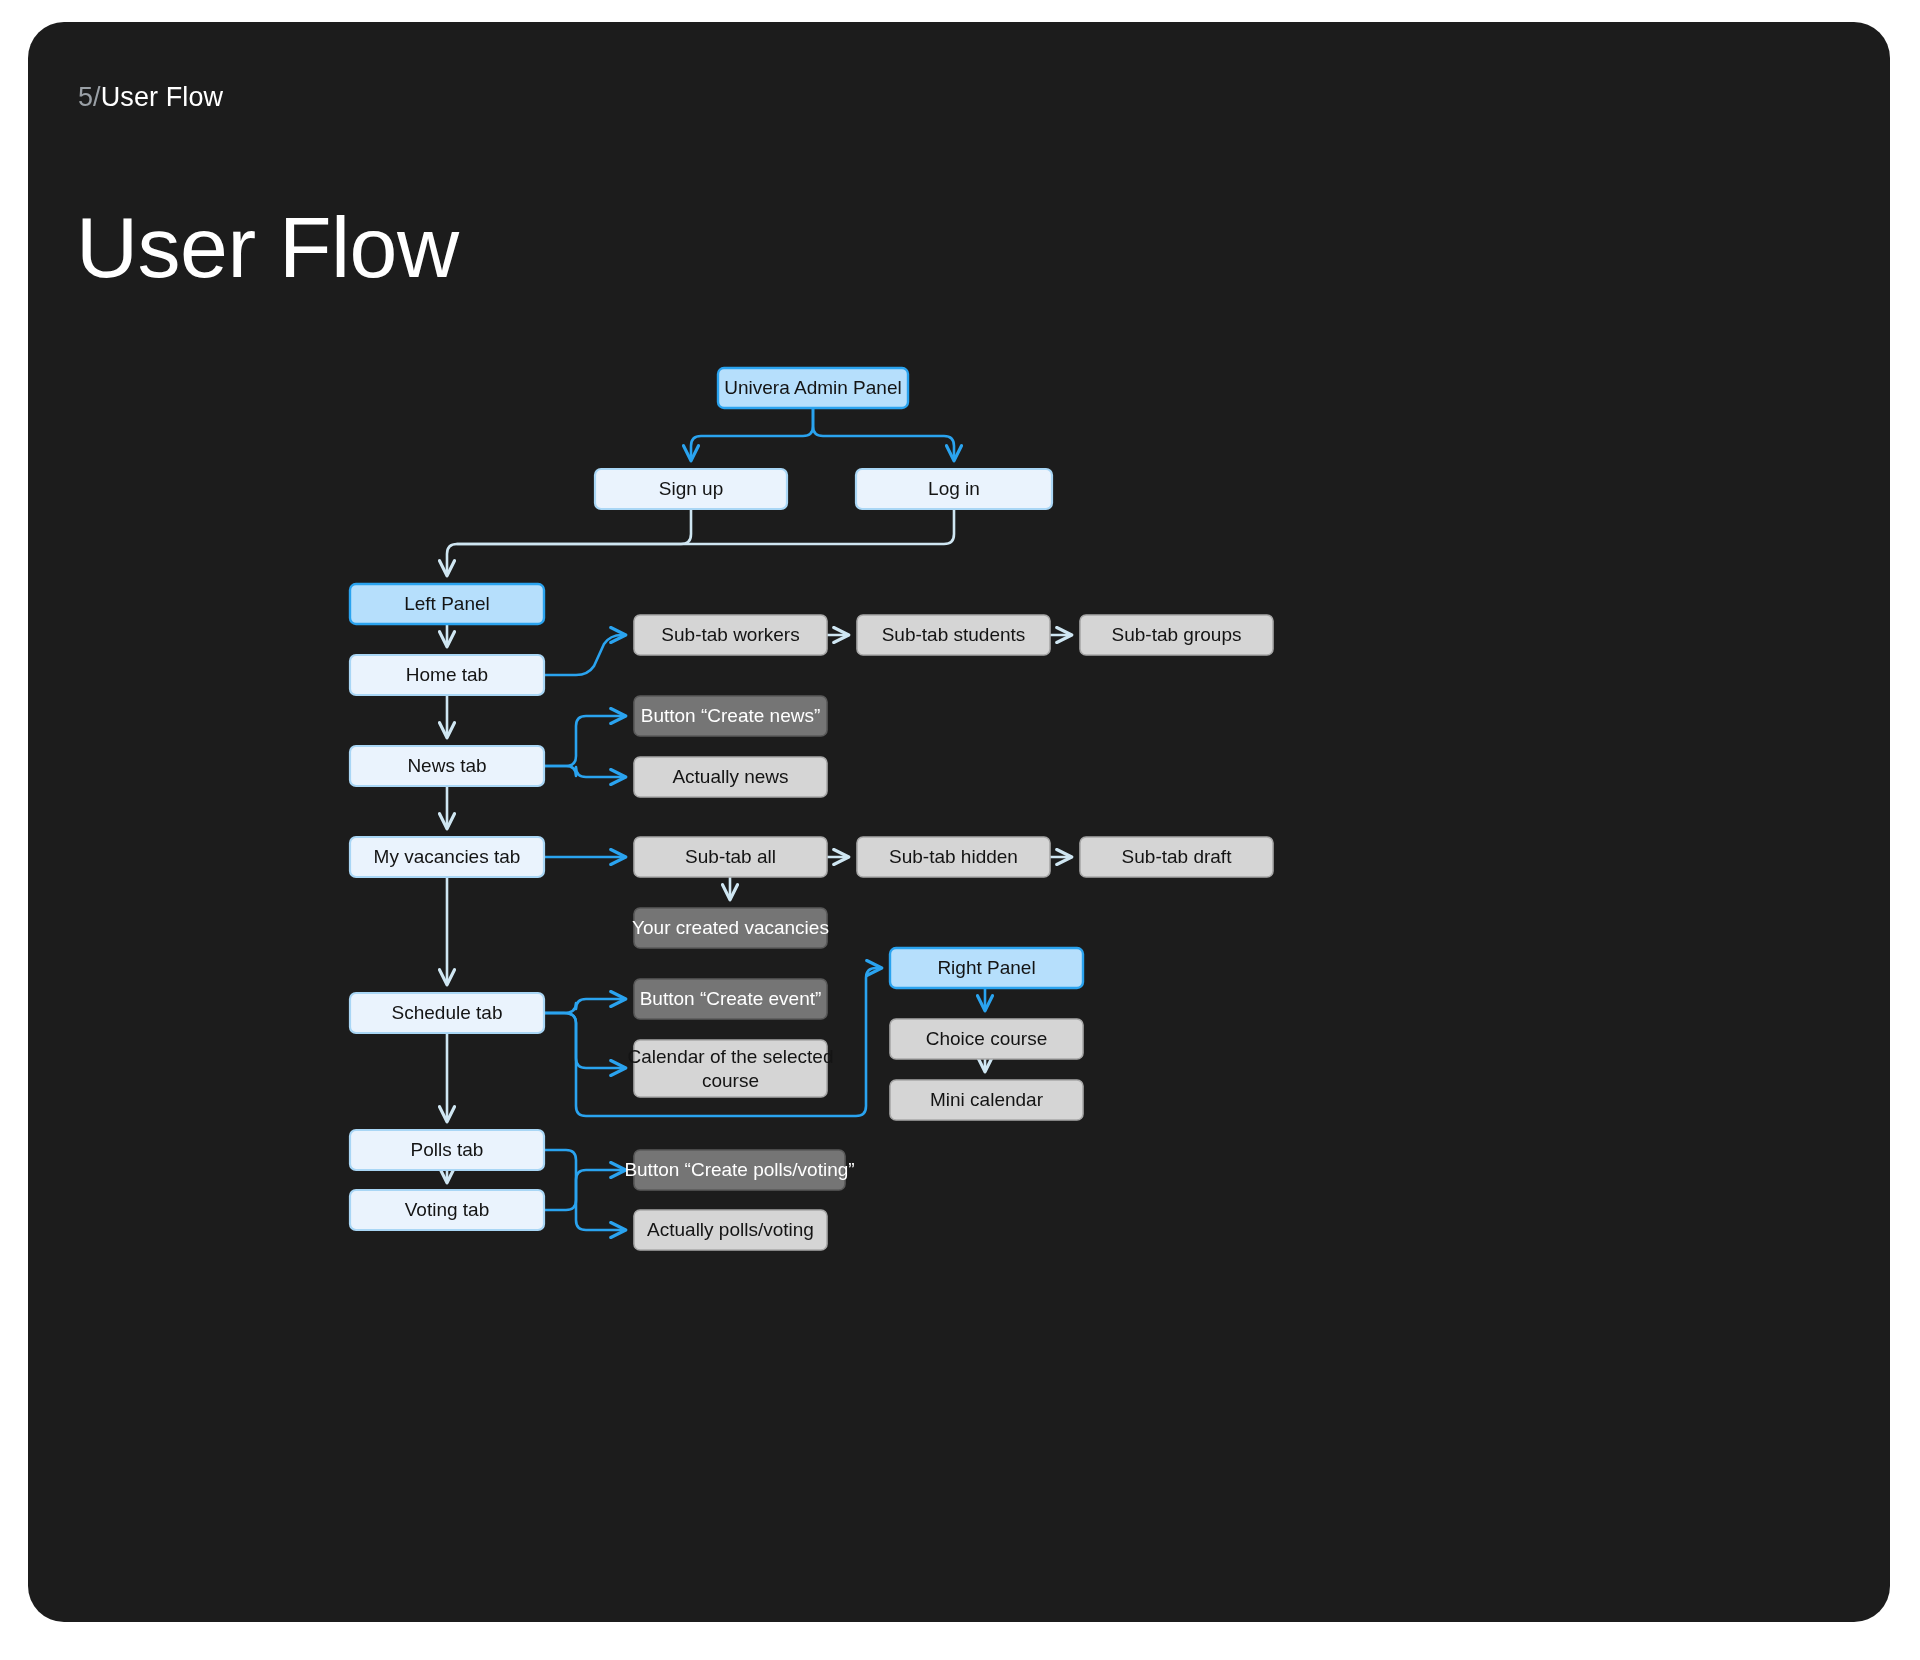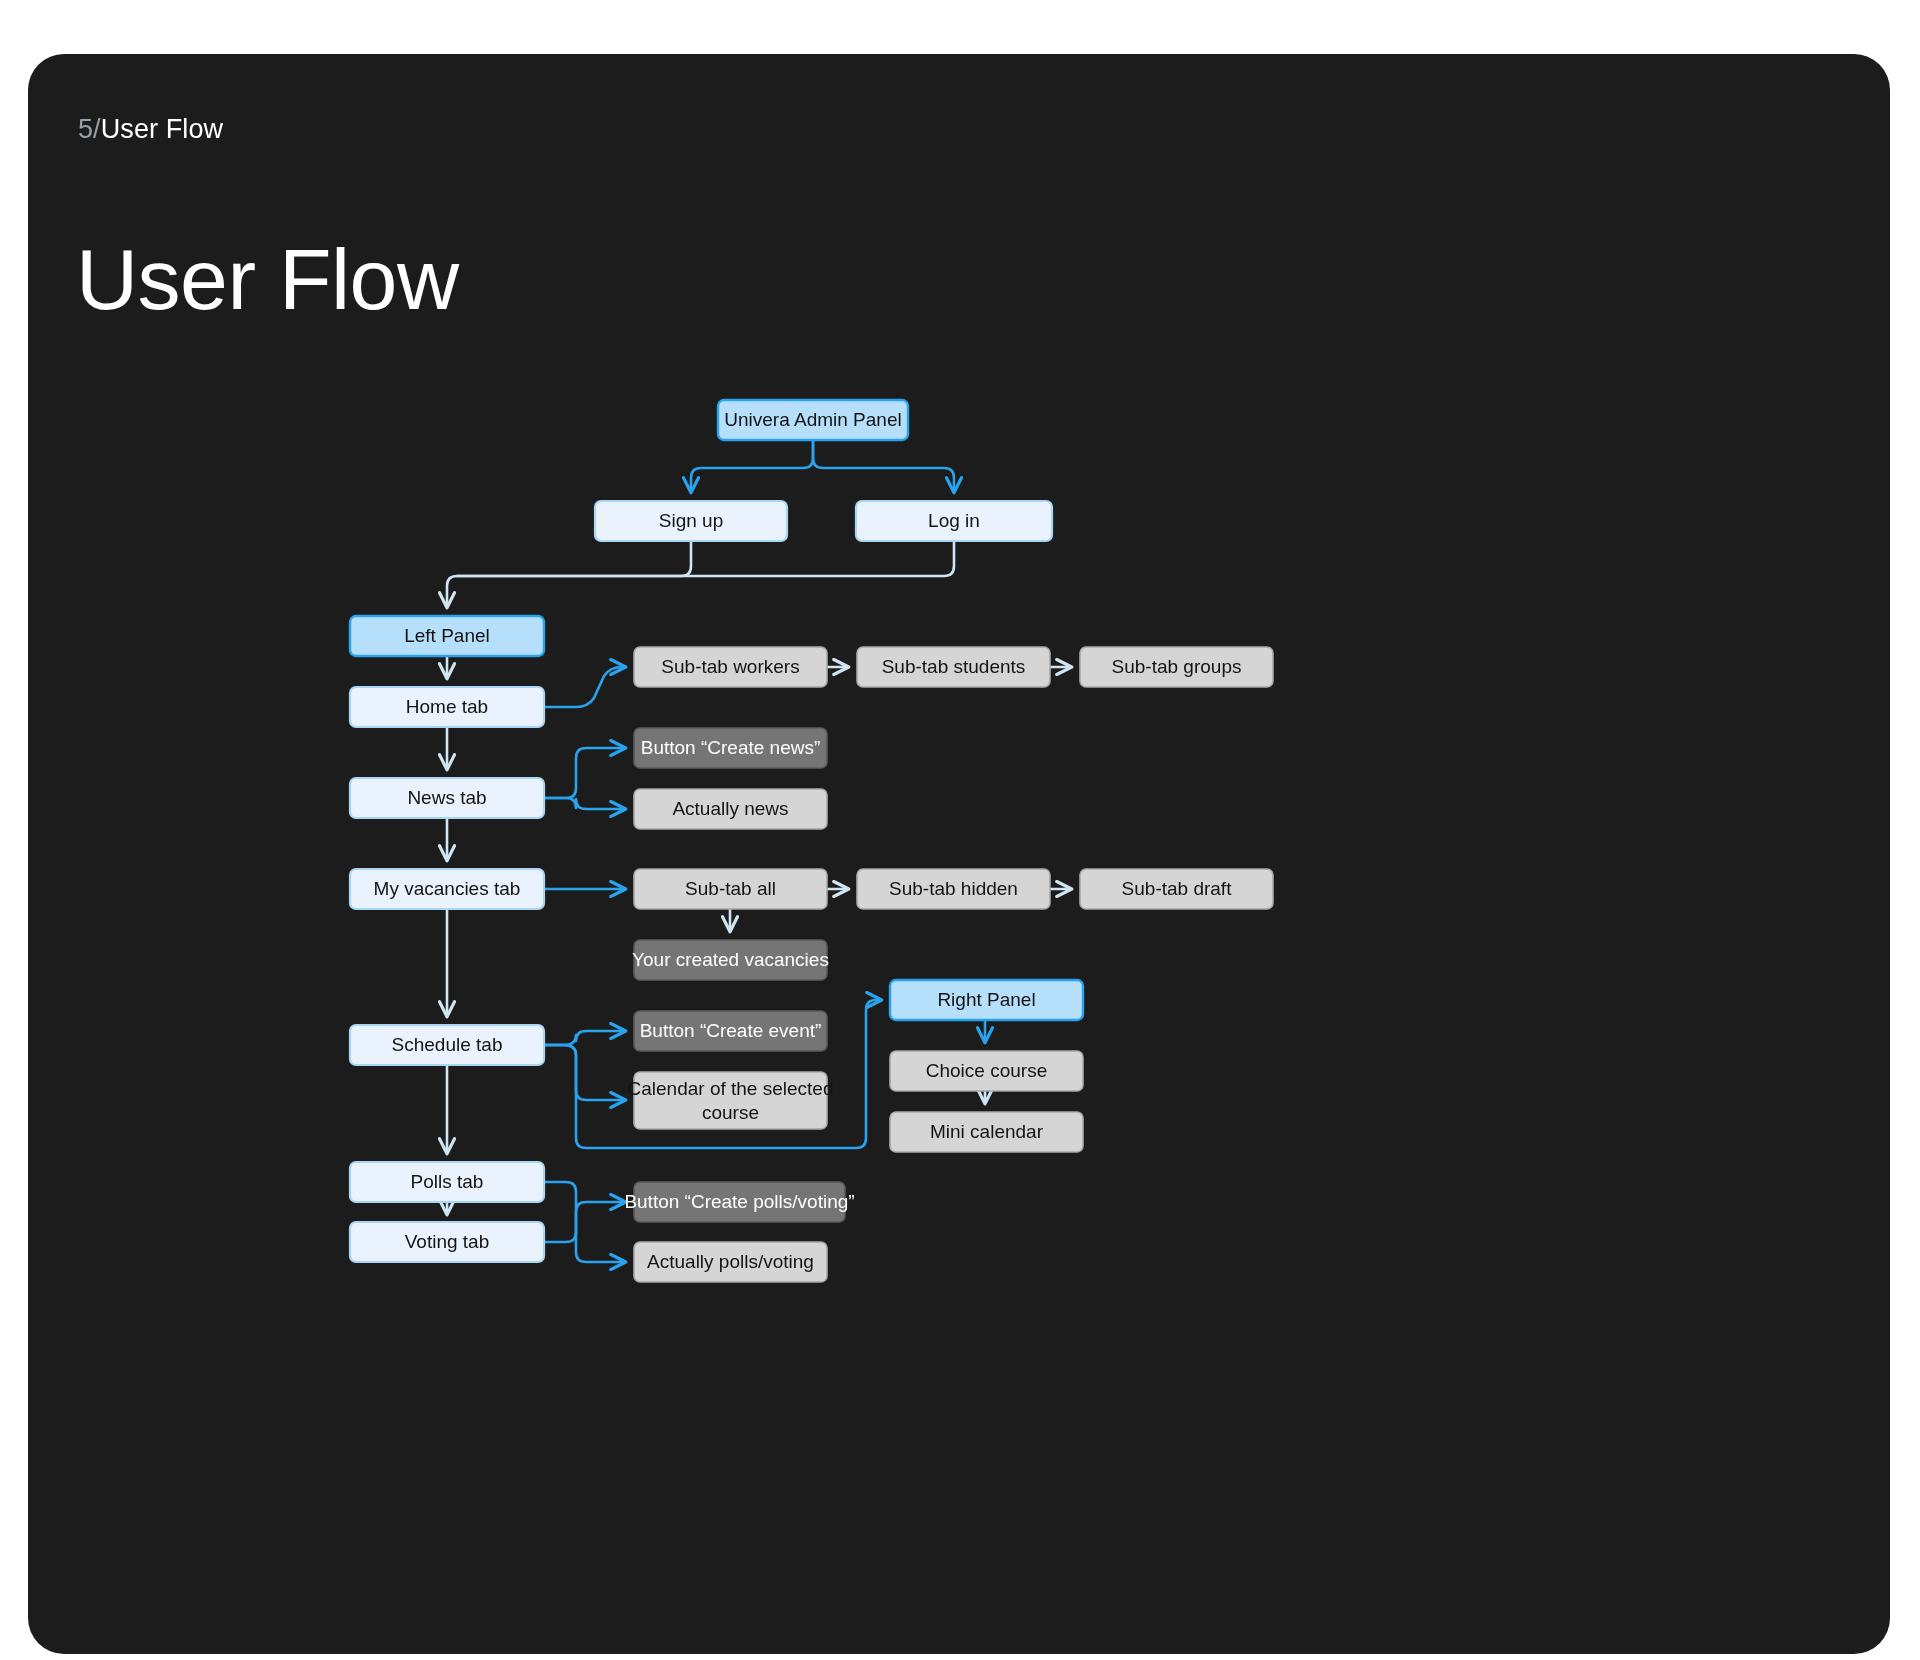--- a/index.html
+++ b/index.html
@@ -19,21 +19,20 @@
   }
   #canvas {
     position: absolute;
     left: 28px;
     top: 22px;
     width: 1862px;
     height: 1600px;
     background: #1c1c1c;
     border-radius: 36px;
     overflow: hidden;
-    margin-top: 32px;
   }
   #kicker {
     position: absolute;
     left: 50px;
     top: 60px;
     font-size: 27px;
     letter-spacing: 0.1px;
     color: #ffffff;
     white-space: nowrap;
   }

